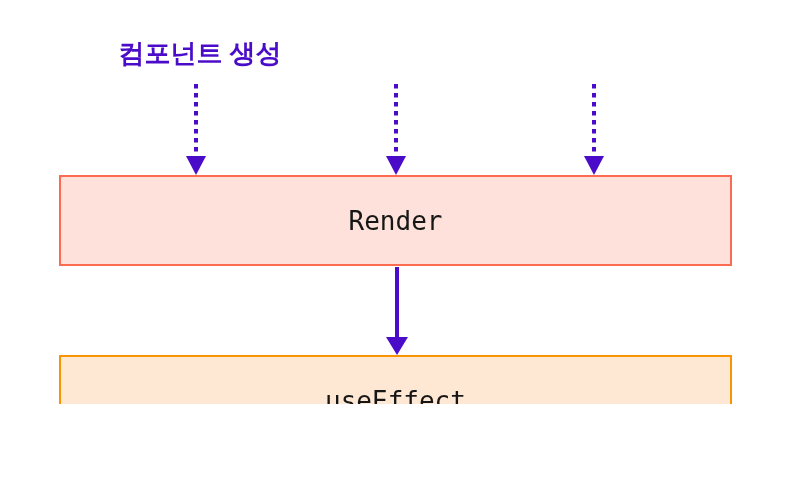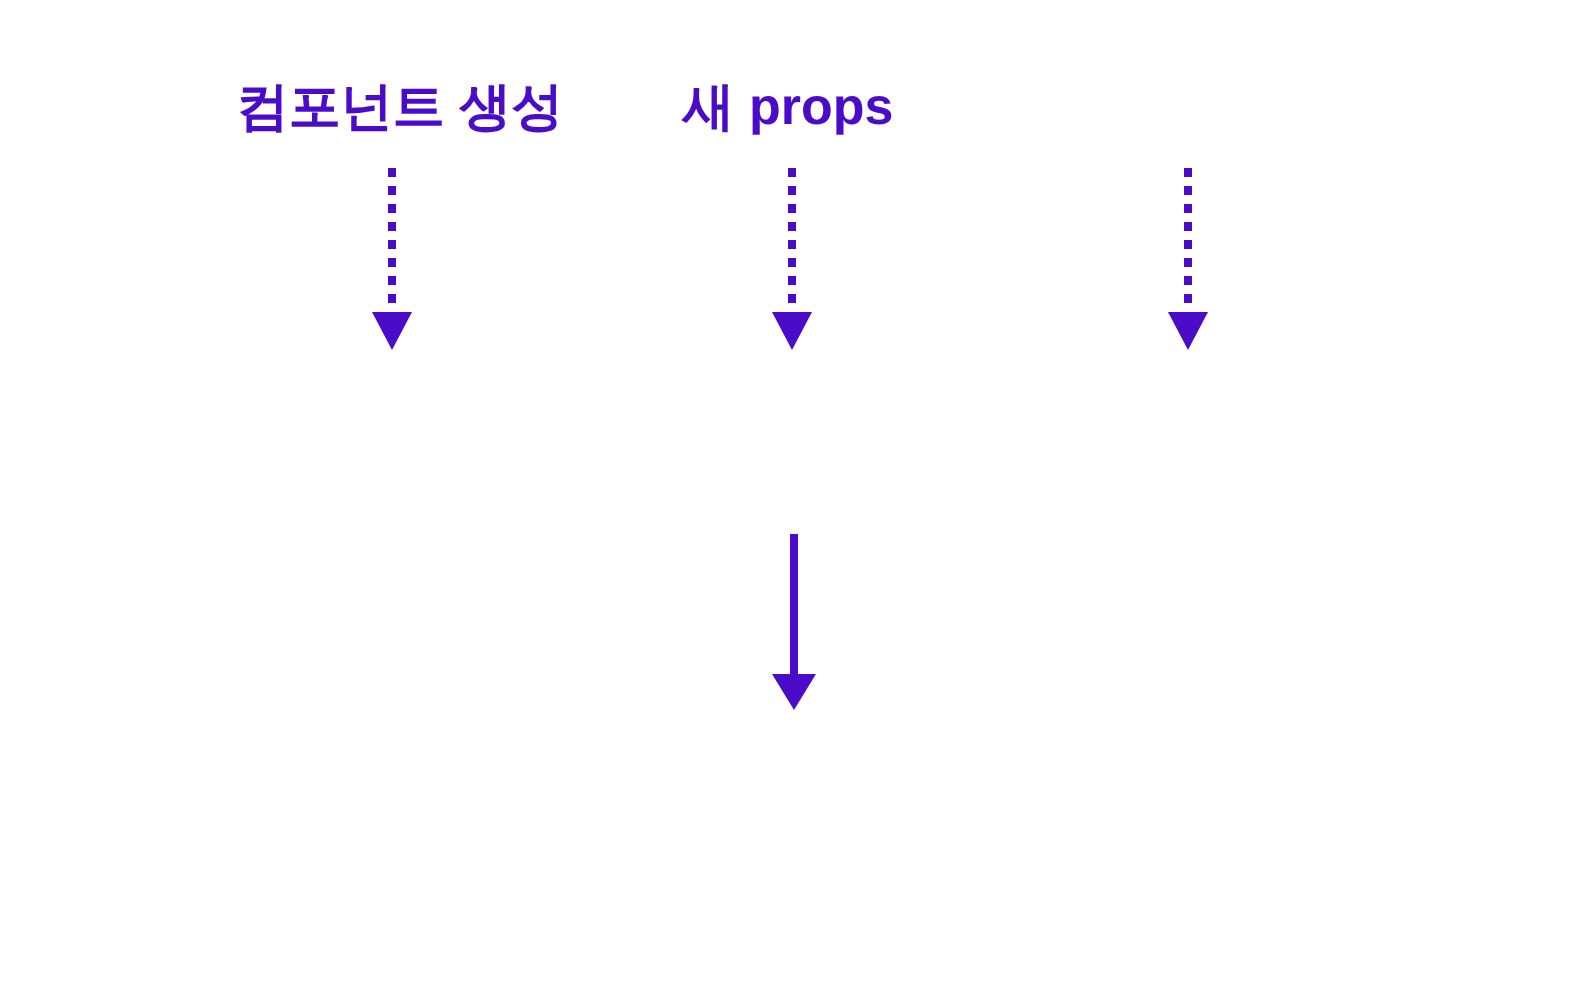--- a/index.html
+++ b/index.html
@@ -77,21 +77,20 @@
     border: 2px solid var(--effect-border);
   }
 </style>
 </head>
 <body>
 
 <div class="canvas">
 
   <div class="trigger-label" style="left:200px">컴포넌트 생성</div>
 
-  <div class="trigger-label" style="left:394px">새 props</div>
 
 
   <svg class="arrows" width="790" height="492" viewBox="0 0 790 492">
 
     <g>
       <line class="arrow-line dotted" x1="196" y1="84" x2="196" y2="156"></line>
       <path class="arrow-head" d="M 186 156 L 206 156 L 196 175 Z"></path>
     </g>
 
     <g>
@@ -103,15 +102,21 @@
       <line class="arrow-line dotted" x1="594" y1="84" x2="594" y2="156"></line>
       <path class="arrow-head" d="M 584 156 L 604 156 L 594 175 Z"></path>
     </g>
 
     <g>
       <line class="arrow-line" x1="397" y1="267" x2="397" y2="338"></line>
       <path class="arrow-head" d="M 386 337 L 408 337 L 397 355 Z"></path>
     </g>
   </svg>
 
+  <div class="box render-box">
+    <span>Render</span>
+  </div>
 
+  <div class="box effect-box">
+    <span>useEffect</span>
+  </div>
 
 </div>
 
 </body></html>

